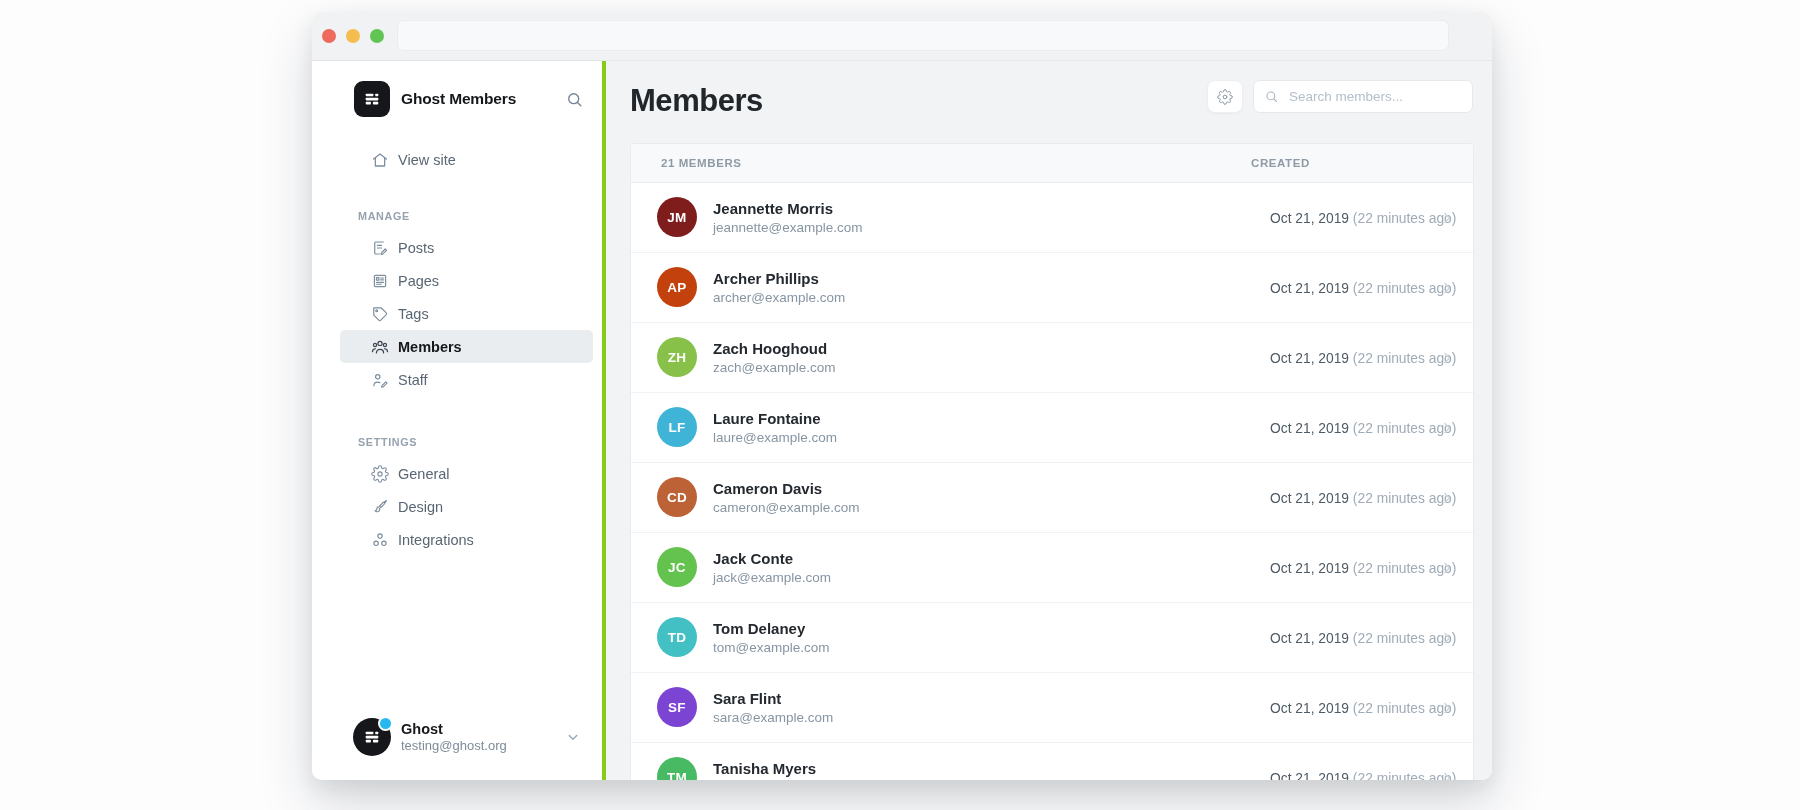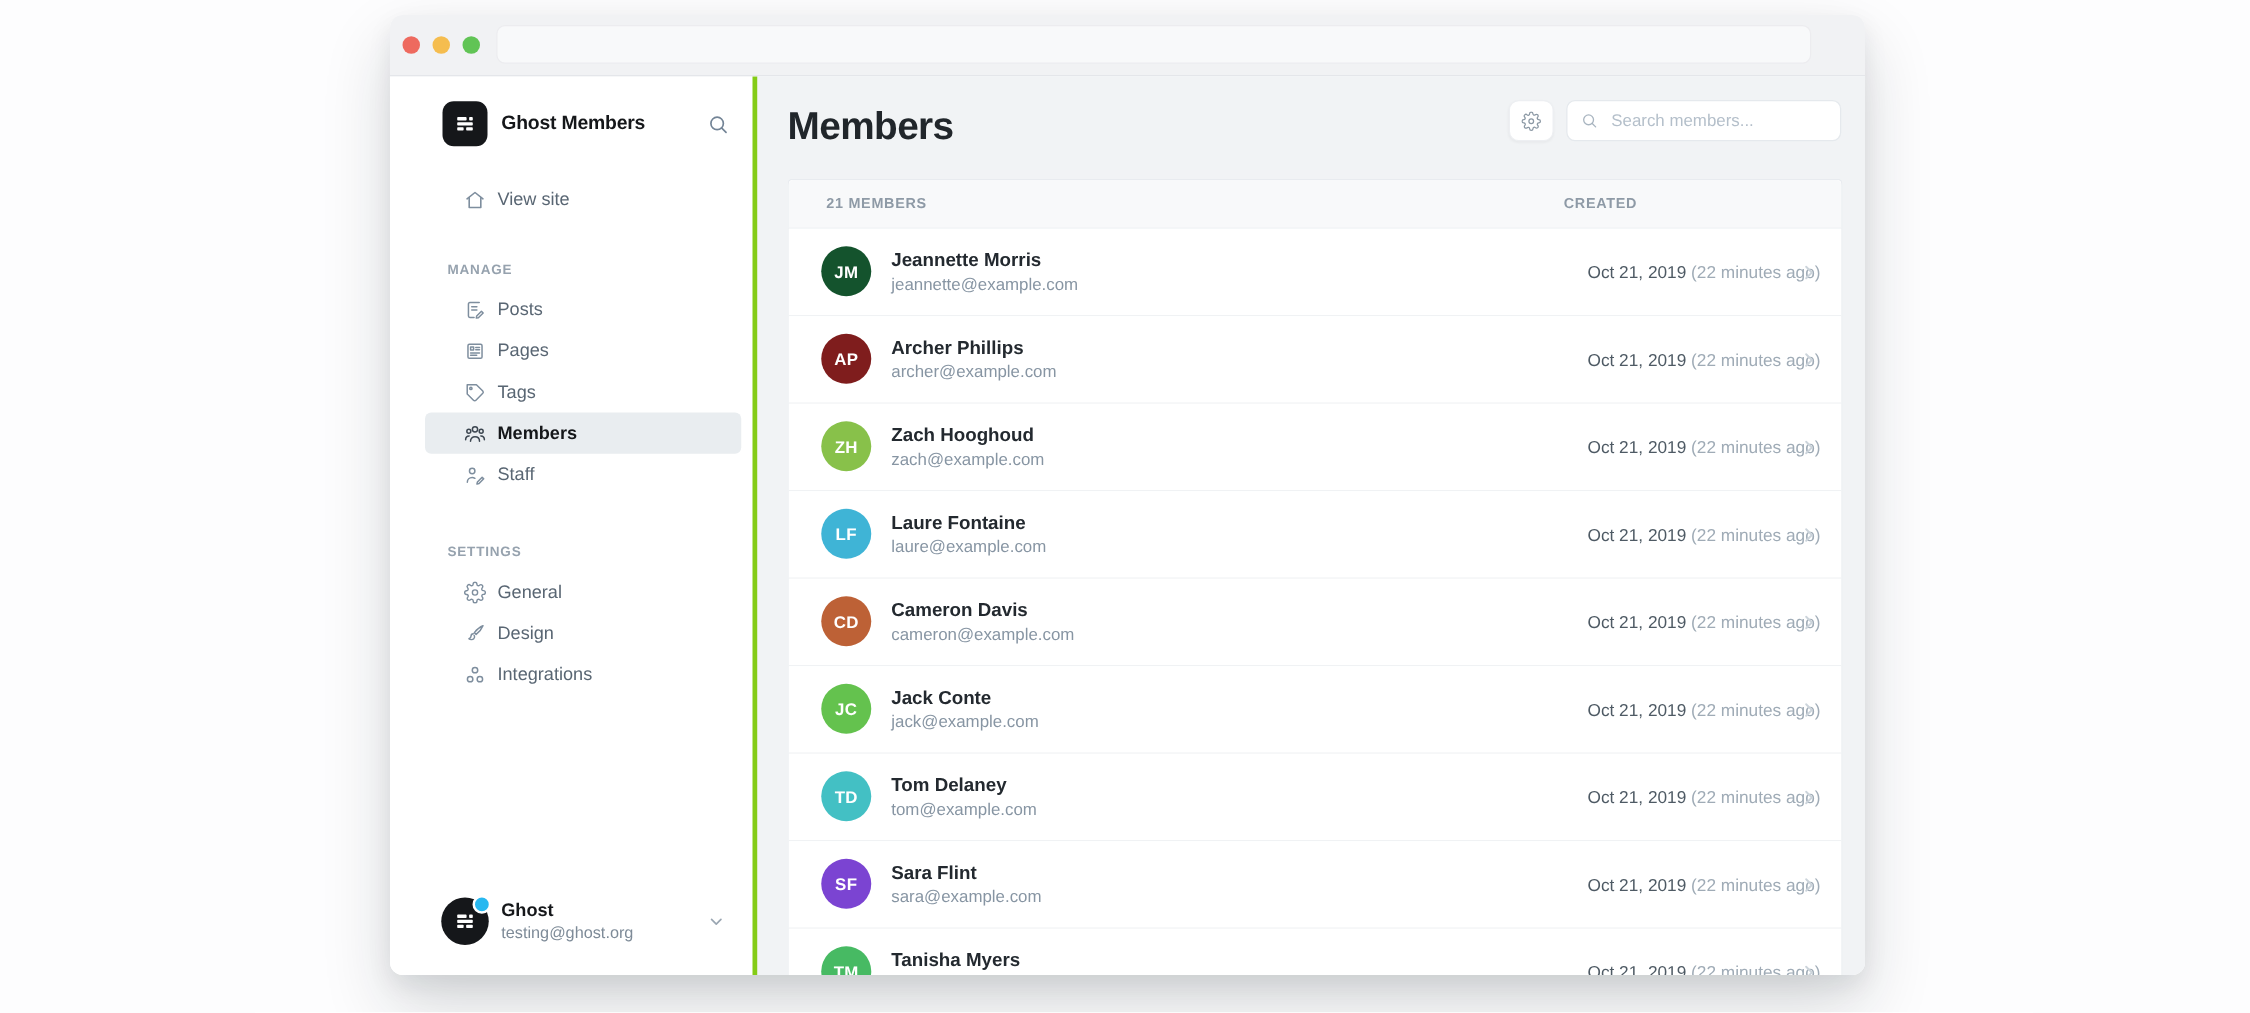--- a/index.html
+++ b/index.html
@@ -295,38 +295,38 @@
         </header>
 
         <section class="panel">
           <div class="panel-head">
             <span class="col-members">21 MEMBERS</span>
             <span class="col-created">CREATED</span>
           </div>
           <div class="rows">
 
             <div class="row">
-              <span class="avatar" style="background: #14532d;">
+              <span class="avatar" style="background: #7f1d1d;">
                   <i style="font-style:normal">JM</i>
                 </span>
               <div class="who">
                 <div class="name">Jeannette Morris</div>
                 <div class="email">jeannette@example.com</div>
               </div>
               <div class="created">
                 <span class="date">Oct 21, 2019</span>
                 <span class="ago">(22 minutes ago)</span>
               </div>
               <span class="chev"><svg viewBox="0 0 24 24">
                     <use href="#i-chev-right"></use>
                   </svg></span>
             </div>
 
             <div class="row">
-              <span class="avatar" style="background: #7f1d1d;">
+              <span class="avatar" style="background: #c2410c;">
                   <i style="font-style:normal">AP</i>
                 </span>
               <div class="who">
                 <div class="name">Archer Phillips</div>
                 <div class="email">archer@example.com</div>
               </div>
               <div class="created">
                 <span class="date">Oct 21, 2019</span>
                 <span class="ago">(22 minutes ago)</span>
               </div>

